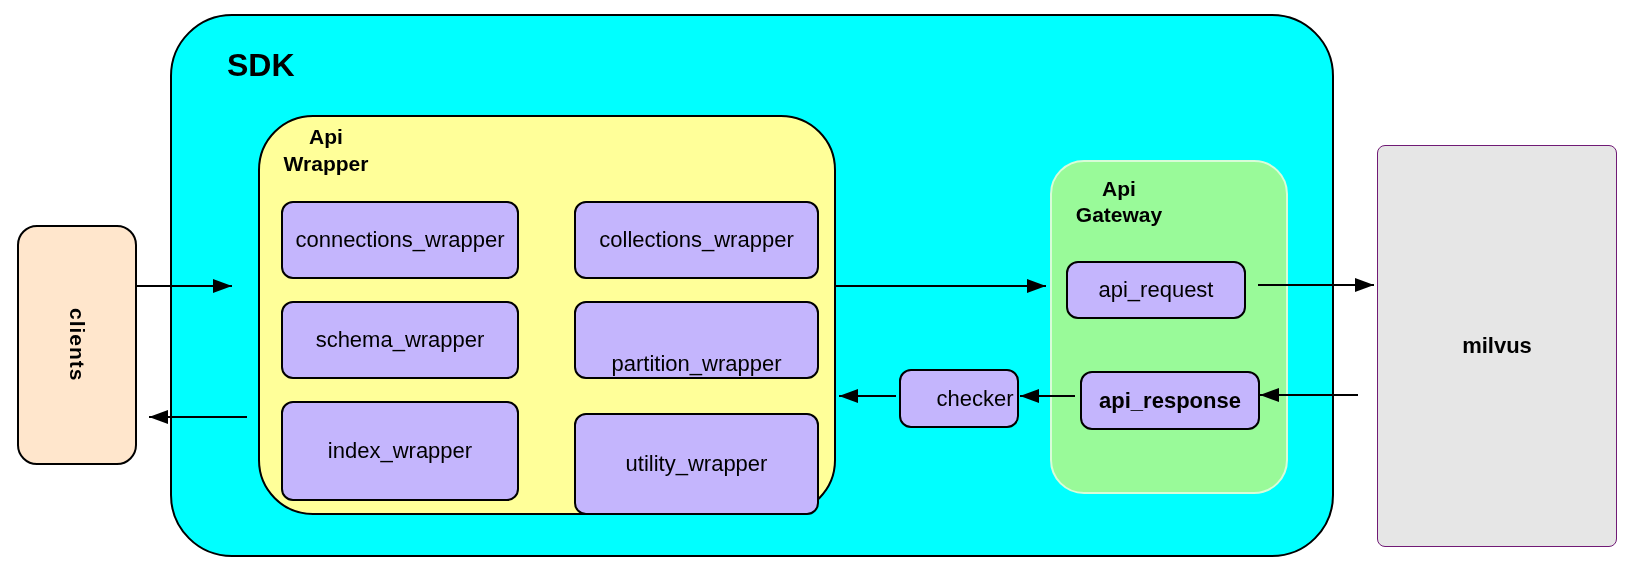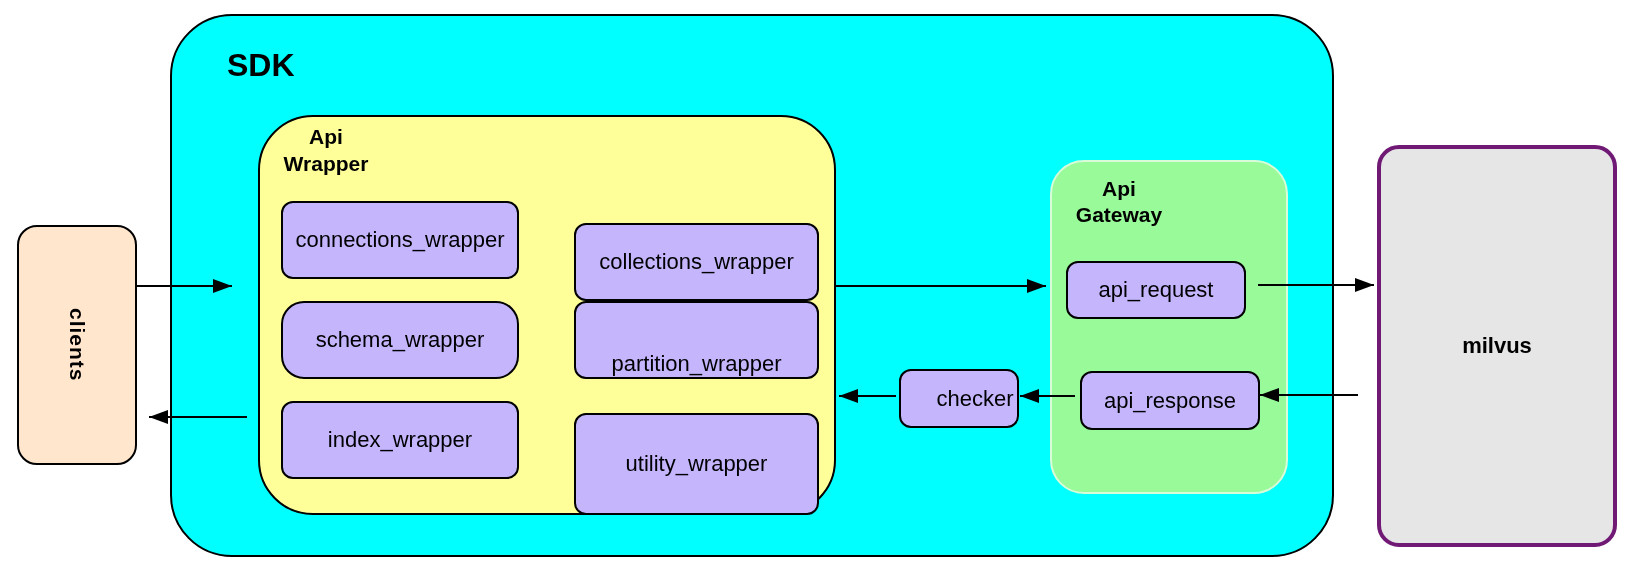--- a/index.html
+++ b/index.html
@@ -46,46 +46,46 @@
     white-space: pre-line;
   }
 
   
   .leaf {
     background: #c4b5fd; border: 2px solid #000; border-radius: 12px;
     display: flex; align-items: center; justify-content: center;
     font-size: 22px;
   }
   .b-connections { left: 21px;  top: 84px;  width: 238px; height: 78px; }
-  .b-collections { left: 314px; top: 84px;  width: 245px; height: 78px; margin-top: 22px; }
-  .b-schema      { left: 21px;  top: 184px; width: 238px; height: 78px; border-radius: 23px; }
+  .b-collections { left: 314px; top: 84px;  width: 245px; height: 78px; }
+  .b-schema      { left: 21px;  top: 184px; width: 238px; height: 78px; }
   .b-partition   { left: 314px; top: 184px; width: 245px; height: 78px; align-items: flex-end; }
-  .b-index       { left: 21px;  top: 284px; width: 238px; height: 78px; }
+  .b-index       { left: 21px;  top: 284px; width: 238px; height: 100px; }
   .b-utility     { left: 314px; top: 296px; width: 245px; height: 102px; }
 
   
   .checker { left: 727px; top: 353px; width: 120px; height: 59px; padding-left: 32px; }
 
   
   .api-gateway {
     left: 878px; top: 144px; width: 238px; height: 334px;
     background: #99FA99; border: 2px solid #d8fcd8; border-radius: 34px;
   }
   .gw-label {
     position: absolute; left: 7px; top: 14px; width: 120px;
     text-align: center; font-weight: bold; font-size: 21px; line-height: 26px;
     white-space: pre-line;
   }
   .b-request  { left: 14px; top: 99px;  width: 180px; height: 58px; }
-  .b-response { left: 28px; top: 209px; width: 180px; height: 59px; }
+  .b-response { left: 28px; top: 209px; width: 180px; height: 59px; font-weight: bold; }
 
   
   .milvus {
     left: 1377px; top: 145px; width: 240px; height: 402px;
-    background: #E6E6E6; border: 4px solid #701a75; border-radius: 22px;
+    background: #E6E6E6; border: 1px solid #701a75; border-radius: 8px;
     display: flex; align-items: center; justify-content: center;
     font-weight: bold; font-size: 22px;
   }
 
   .edges {
     position: absolute; left: 0; top: 0; width: 1634px; height: 574px;
     pointer-events: none;
   }
 </style>
 </head>

